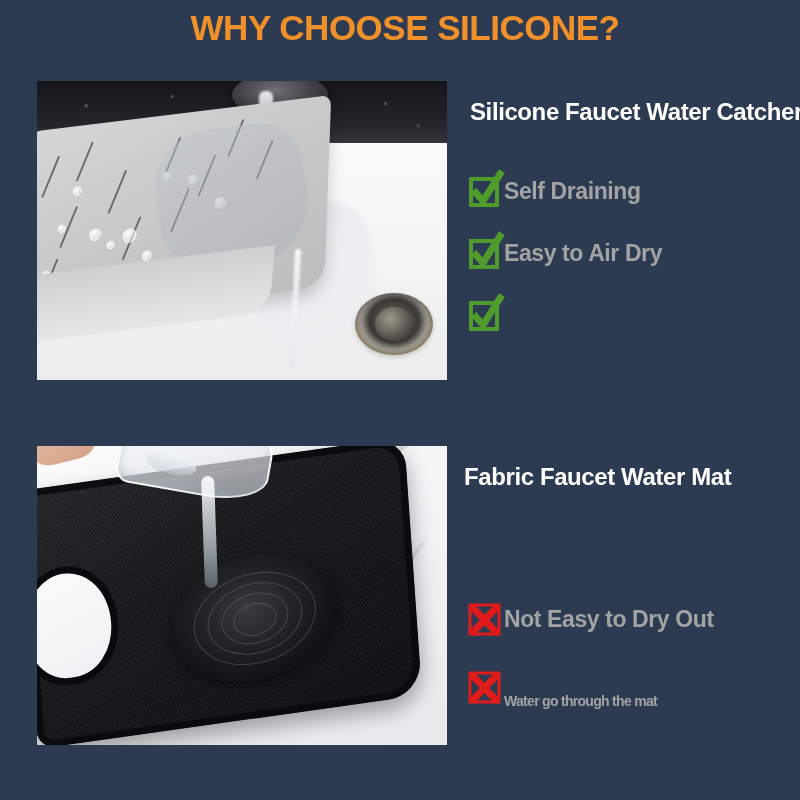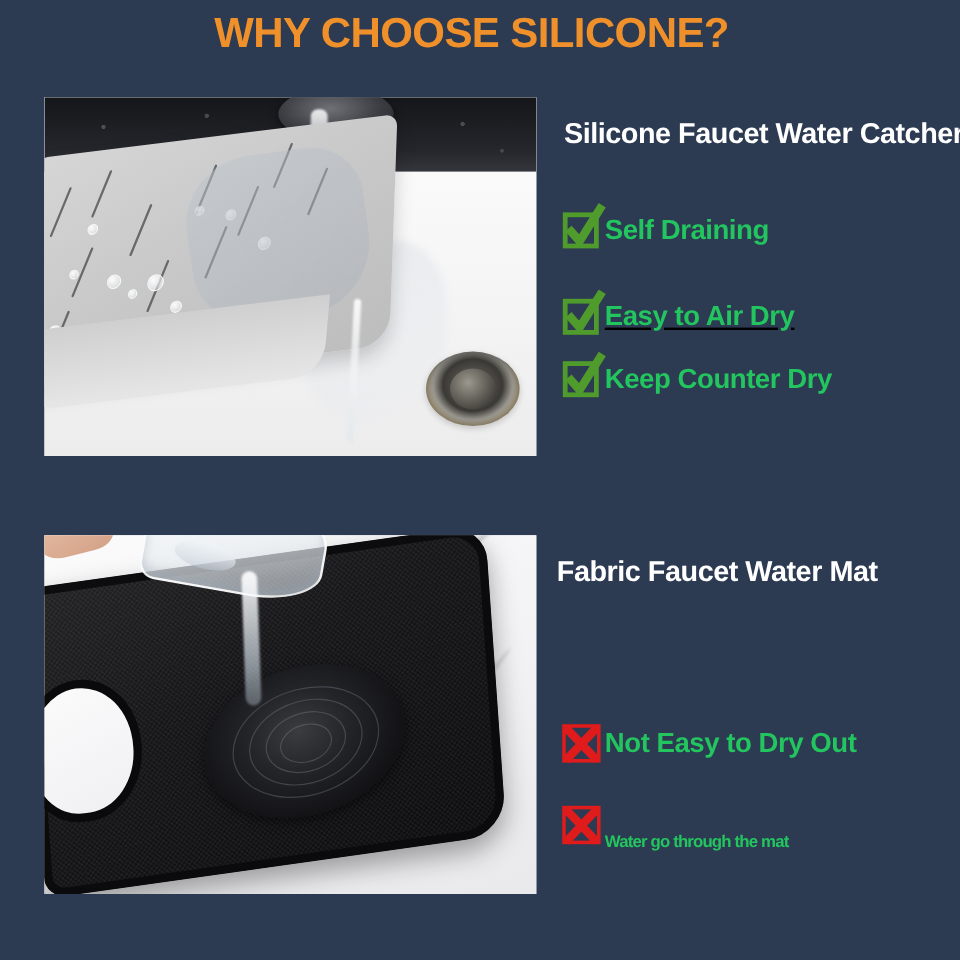--- a/index.html
+++ b/index.html
@@ -13,20 +13,21 @@
   .page{position:relative;width:800px;height:800px;}
 
   
   .title{
     position:absolute;left:0;top:8px;width:786px;
     text-align:center;
     color:#f0902a;
     font-size:35px;
     font-weight:bold;
     letter-spacing:-0.5px;
+    padding-left:12px;
   }
 
   
   .photo{
     position:absolute;
     overflow:hidden;
     background:#ffffff;
   }
   #photo-top{left:37px;top:81px;width:410px;height:299px;}
   #photo-bottom{left:37px;top:446px;width:410px;height:299px;}
@@ -201,21 +202,21 @@
   }
   #head-silicone{position:absolute;left:470px;top:98px;}
   #head-fabric{position:absolute;left:464px;top:463px;}
 
   .feat{
     position:absolute;left:470px;
     display:flex;align-items:center;
     white-space:nowrap;
   }
   .feat-label{
-    color:#22c55e;
+    color:#a3a3a3;
     font-size:23px;
     font-weight:bold;
     letter-spacing:-0.4px;
     text-align:center;
   }
   .feat-label.tight{font-size:14px;letter-spacing:-0.7px;margin-top:28px;}
 
   .box{
     position:relative;
     width:30px;height:30px;
@@ -297,38 +298,37 @@
   <div class="feat" style="top:176px;">
     <span class="box">
       <svg width="36" height="40" viewBox="0 0 36 40">
         <rect x="4" y="10" width="26" height="26" fill="none" stroke="#4f9c2d" stroke-width="4"></rect>
         <path d="M9 24 L16 32 L33 5" fill="none" stroke="#4f9c2d" stroke-width="7" stroke-linecap="square"></path>
       </svg>
     </span>
     <span class="feat-label">Self Draining</span>
   </div>
 
-  <div class="feat" style="top:248px;text-decoration:underline;">
+  <div class="feat" style="top:238px;">
     <span class="box">
       <svg width="36" height="40" viewBox="0 0 36 40">
         <rect x="4" y="10" width="26" height="26" fill="none" stroke="#4f9c2d" stroke-width="4"></rect>
         <path d="M9 24 L16 32 L33 5" fill="none" stroke="#4f9c2d" stroke-width="7" stroke-linecap="square"></path>
       </svg>
     </span>
     <span class="feat-label">Easy to Air Dry</span>
   </div>
 
   <div class="feat" style="top:300px;">
     <span class="box">
       <svg width="36" height="40" viewBox="0 0 36 40">
         <rect x="4" y="10" width="26" height="26" fill="none" stroke="#4f9c2d" stroke-width="4"></rect>
         <path d="M9 24 L16 32 L33 5" fill="none" stroke="#4f9c2d" stroke-width="7" stroke-linecap="square"></path>
       </svg>
     </span>
-    <span class="feat-label">Keep Counter Dry</span>
   </div>
 
   <div class="sect-head" id="head-fabric">Fabric Faucet Water Mat</div>
 
 
   <div class="feat" style="top:604px;">
     <span class="box">
       <svg width="36" height="40" viewBox="0 0 36 40">
         <rect x="3" y="8" width="29" height="29" fill="none" stroke="#e01b1b" stroke-width="3"></rect>
         <path d="M7 12 L28 34 M28 12 L7 34" fill="none" stroke="#e01b1b" stroke-width="7" stroke-linecap="square"></path>

